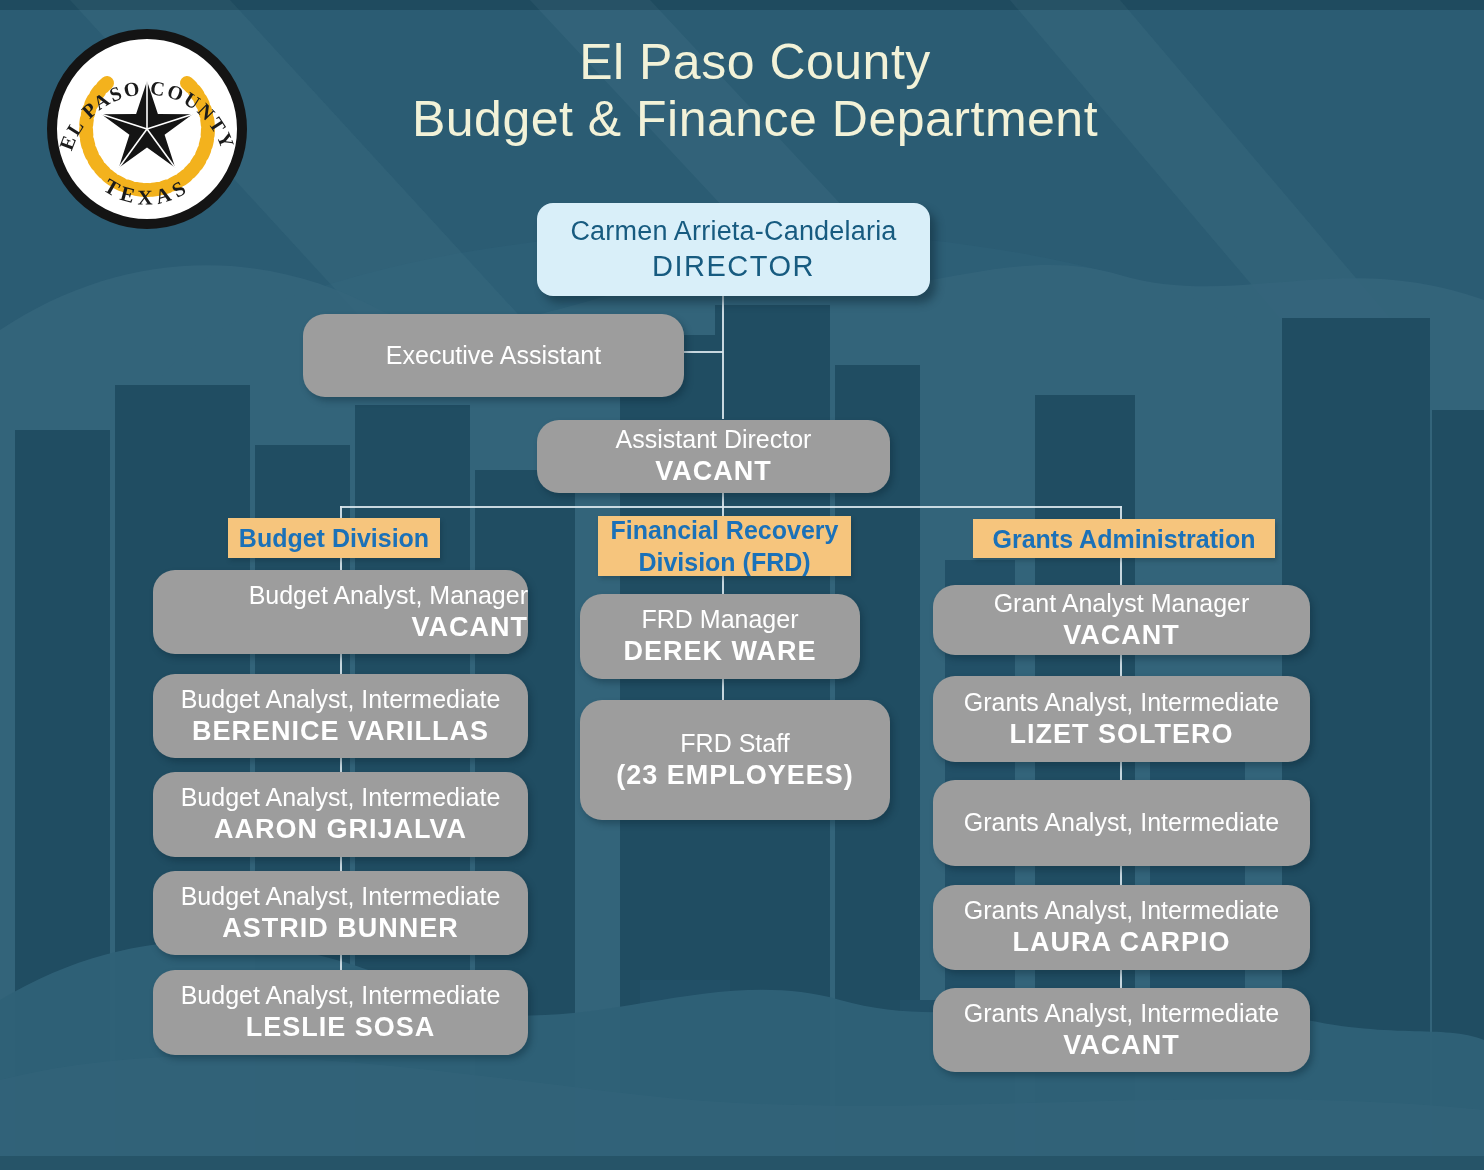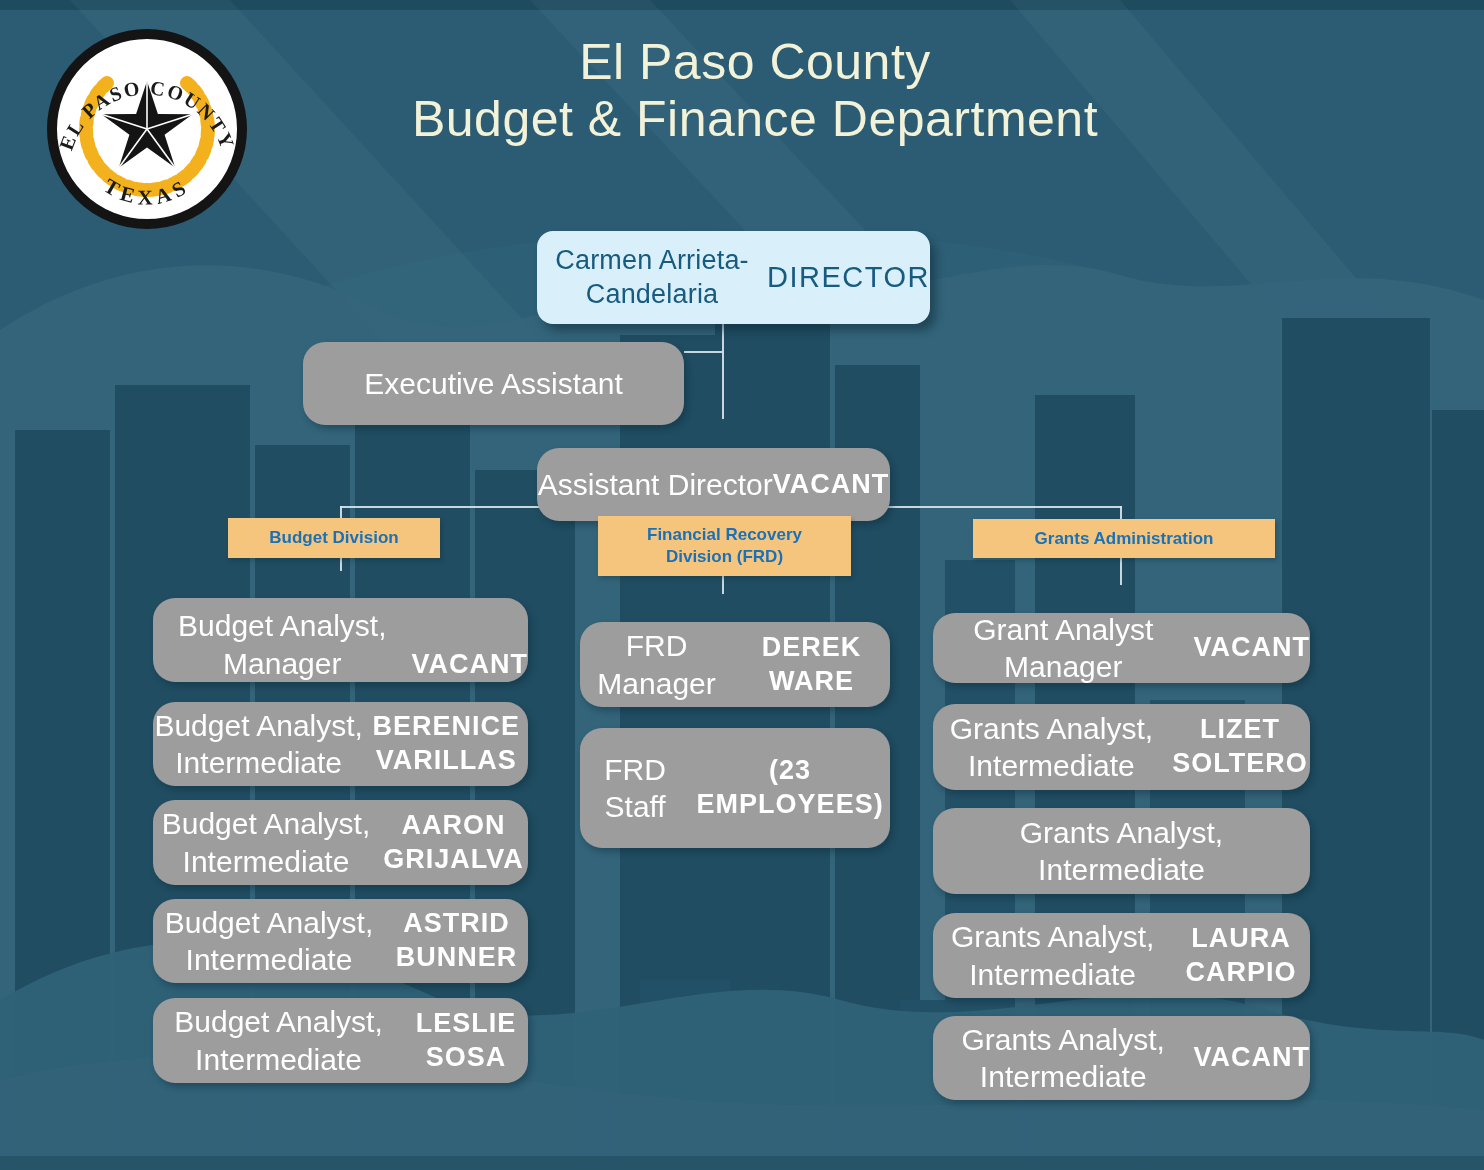--- a/index.html
+++ b/index.html
@@ -17,39 +17,38 @@
   .title{
     position:absolute;left:250px;top:34px;width:1010px;z-index:2;
     text-align:center;color:#F2F2D8;font-size:50px;line-height:1.14;
     letter-spacing:.5px;
   }
   
   .seal{position:absolute;left:46px;top:28px;z-index:2;}
   
   .obox{
     position:absolute;z-index:2;background:#9D9D9D;border-radius:22px;
-    display:flex;flex-direction:row;align-items:center;justify-content:center;
+    display:flex;flex-direction:column;align-items:center;justify-content:center;
     color:#FFFFFF;text-align:center;
     box-shadow:3px 4px 6px rgba(10,35,48,.35);
-    margin-top:28px;
-  }
-  .obox .role{font-size:30px;line-height:1.25;}
+  }
+  .obox .role{font-size:25px;line-height:1.25;}
   .obox .pname{font-size:27px;font-weight:bold;letter-spacing:1px;line-height:1.25;}
   
   .obox.director{
     background:#D9EFF9;color:#175B80;border-radius:16px;
     box-shadow:6px 7px 8px rgba(10,35,48,.45);
   }
   .obox.director .role{font-size:29px;font-weight:normal;letter-spacing:1.5px;}
   .obox.director .pname{font-size:27px;font-weight:normal;letter-spacing:.2px;}
   
   .dhead{
     position:absolute;z-index:2;background:#F6C57D;color:#1B71B8;
     display:flex;align-items:center;justify-content:center;text-align:center;
-    font-size:17px;font-weight:bold;white-space:pre-line;line-height:1.28;
+    font-size:25px;font-weight:bold;white-space:pre-line;line-height:1.28;
     box-shadow:2px 3px 4px rgba(10,35,48,.25);
   }
 </style>
 </head>
 <body>
 
 <div class="canvas">
 
   <svg class="bg" width="1484" height="1170" viewBox="0 0 1484 1170" aria-hidden="true">
     <rect x="0" y="0" width="1484" height="1170" fill="#2B5C73"></rect>
@@ -183,21 +182,21 @@
   </div>
   <div class="obox" style="left:153px;top:871px;width:375px;height:84px;">
     <div class="role">Budget Analyst, Intermediate</div>
     <div class="pname">ASTRID BUNNER</div>
   </div>
   <div class="obox" style="left:153px;top:970px;width:375px;height:85px;">
     <div class="role">Budget Analyst, Intermediate</div>
     <div class="pname">LESLIE SOSA</div>
   </div>
 
-  <div class="obox" style="left:580px;top:594px;width:310px;height:85px;">
+  <div class="obox" style="left:580px;top:594px;width:280px;height:85px;">
     <div class="role">FRD Manager</div>
     <div class="pname">DEREK WARE</div>
   </div>
   <div class="obox" style="left:580px;top:700px;width:310px;height:120px;">
     <div class="role">FRD Staff</div>
     <div class="pname">(23 EMPLOYEES)</div>
   </div>
 
   <div class="obox" style="left:933px;top:585px;width:377px;height:70px;">
     <div class="role">Grant Analyst Manager</div>

